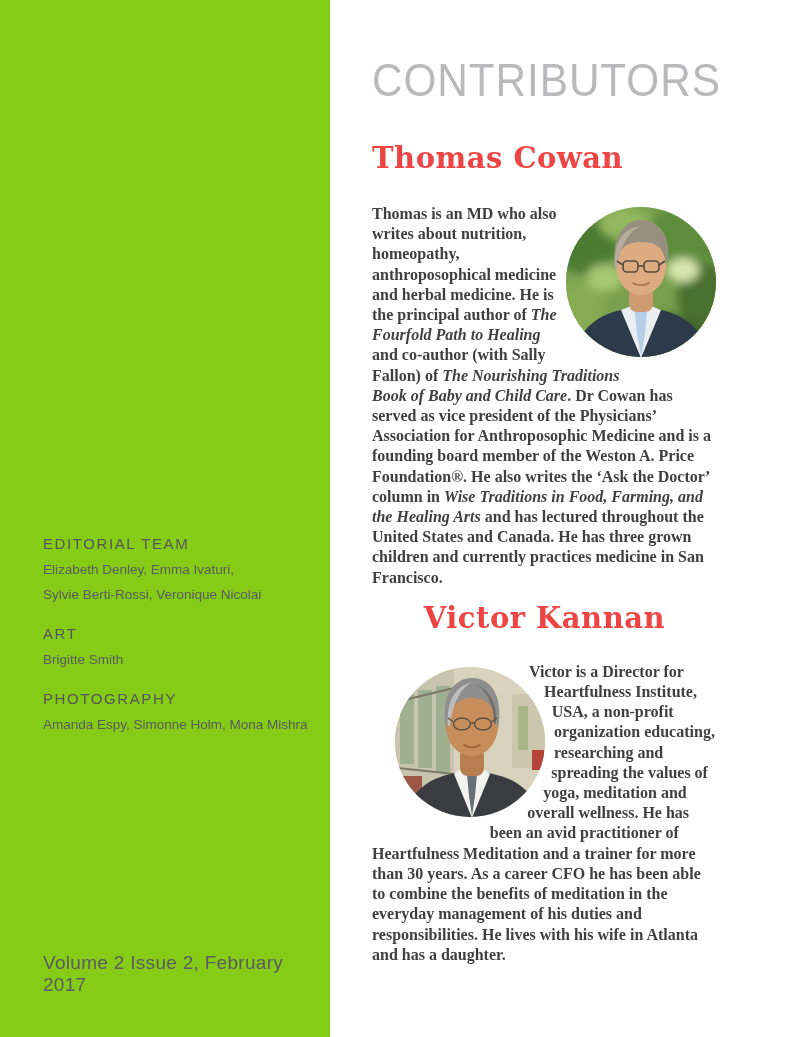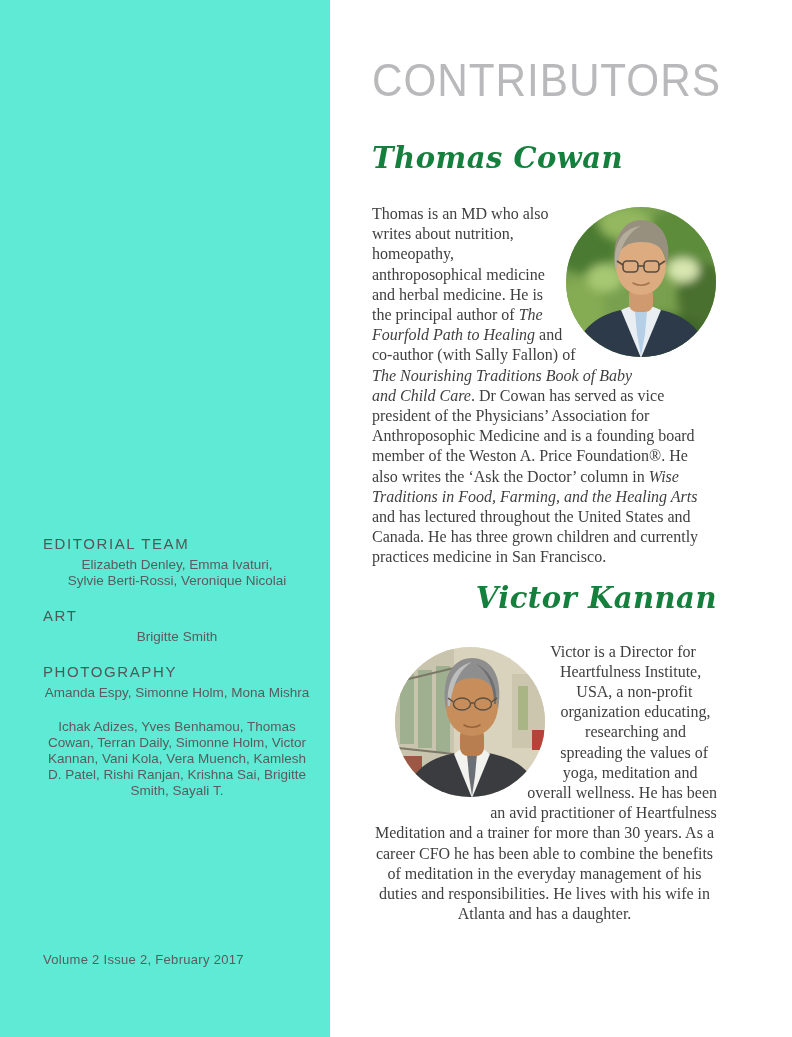--- a/index.html
+++ b/index.html
@@ -8,75 +8,74 @@
     position:relative;
     width:792px; height:1037px;
     background:#ffffff;
     overflow:hidden;
     font-family:"Liberation Sans", sans-serif;
   }
   
   .sidebar {
     position:absolute; left:0; top:0;
     width:330px; height:1037px;
-    background:#5eead4;
+    background:#84cc16;
   }
   .sidebar-sections {
     position:absolute; left:43px; top:535px; width:268px;
   }
   .side-section { margin-bottom:18px; }
   .side-heading {
     font-size:15px; line-height:18px;
     letter-spacing:1.6px;
     color:#565559;
     font-weight:400;
     margin-bottom:4px;
   }
   .side-names {
-    font-size:13.5px; line-height:16px;
+    font-size:13.5px; line-height:25px;
     color:#5c5b5e;
     white-space:pre-line;
-    text-align:center;
   }
   .issue-line {
     position:absolute; left:43px; top:952px;
-    font-size:13px; color:#5c5b5e; letter-spacing:0.3px;
+    font-size:19px; color:#5c5b5e; letter-spacing:0.3px;
   }
   
   .main {
     position:absolute; left:372px; top:0; width:345px;
   }
   .page-title {
     margin-top:54px;
     font-size:46px; line-height:52px;
     font-weight:300;
     letter-spacing:1px;
     color:#b9b8ba;
     transform:scaleX(0.92);
     transform-origin:left center;
     white-space:nowrap;
   }
   .contrib-name {
     font-family:"DejaVu Serif", serif;
-    font-style:italic;
     font-weight:600;
     font-size:29px; line-height:40px;
     letter-spacing:0.5px;
-    color:#15803d;
+    color:#ef4444;
   }
   .contrib-name.first { margin-top:32px; }
-  .contrib-name.second { margin-top:10px; text-align:right; }
+  .contrib-name.second { margin-top:10px; text-align:center; }
   .bio {
     font-family:"Liberation Serif", serif;
     font-size:16px; line-height:20.2px;
     color:#3f3f3f;
+    font-weight:bold;
   }
   .bio em { font-style:italic; }
   .bio.thomas { margin-top:26px; }
-  .bio.victor { margin-top:24px; text-align:center; }
+  .bio.victor { margin-top:24px; text-align:left; }
   .bio::after { content:""; display:block; clear:both; }
   .photo {
     width:152px; height:152px;
     border-radius:50%;
     overflow:hidden;
     display:block;
   }
   .photo svg { display:block; }
   .photo-right {
     float:right;
@@ -108,25 +107,20 @@
         <div class="side-heading">ART</div>
         <div class="side-names">Brigitte Smith</div>
       </div>
 
       <div class="side-section">
         <div class="side-heading">PHOTOGRAPHY</div>
         <div class="side-names">Amanda Espy, Simonne Holm, Mona Mishra</div>
       </div>
 
       <div class="side-section">
-        <div class="side-names">Ichak Adizes, Yves Benhamou, Thomas
-Cowan, Terran Daily, Simonne Holm, Victor
-Kannan, Vani Kola, Vera Muench, Kamlesh
-D. Patel, Rishi Ranjan, Krishna Sai, Brigitte
-Smith, Sayali T.</div>
       </div>
 
     </div>
     <div class="issue-line">Volume 2 Issue 2, February  2017</div>
   </aside>
 
   <main class="main">
 
     <h1 class="page-title">CONTRIBUTORS</h1>
 

